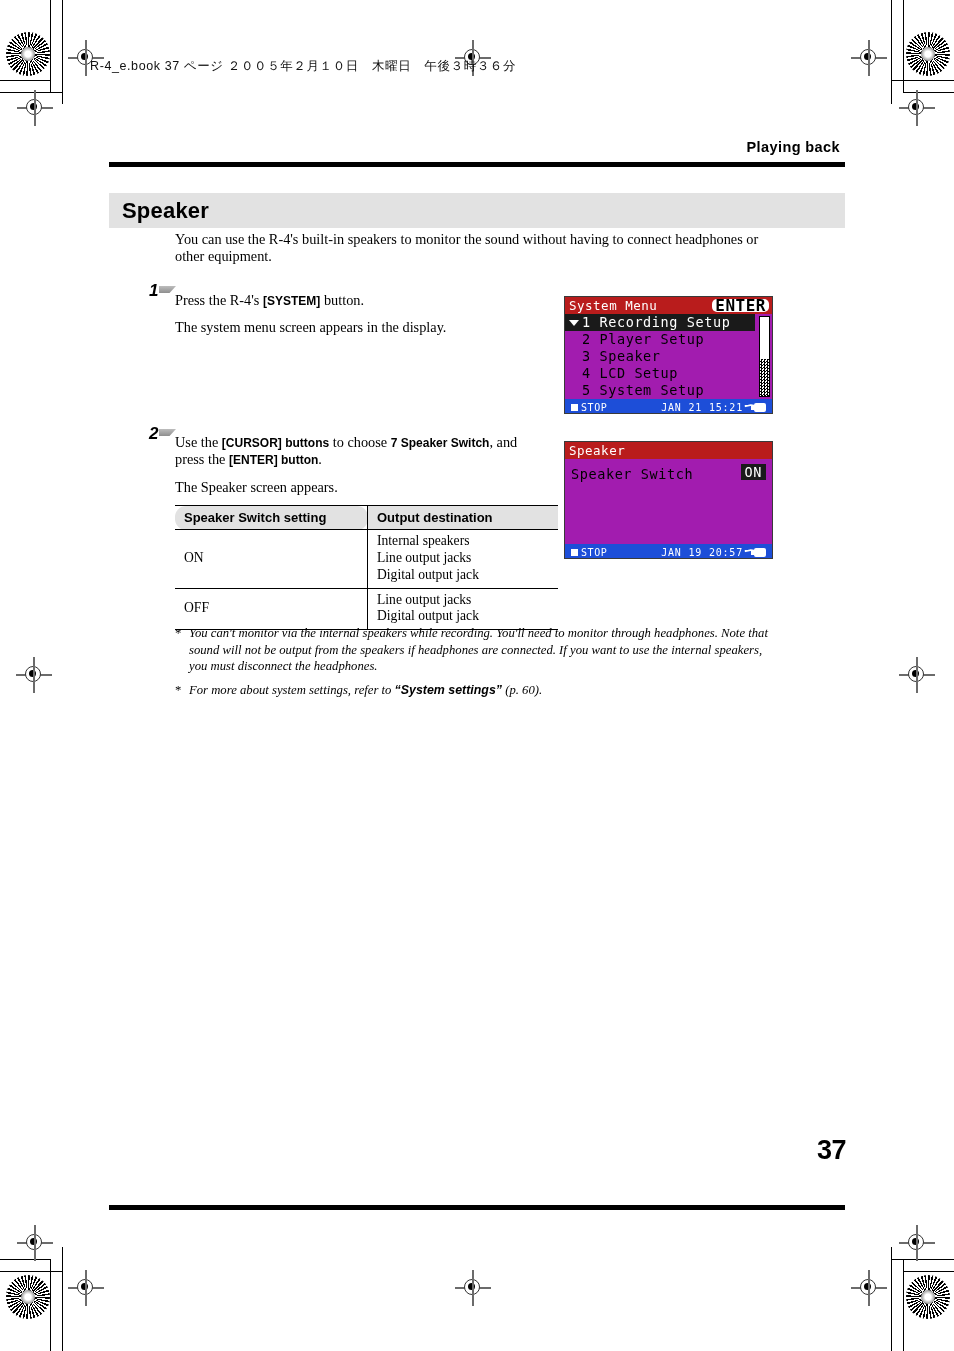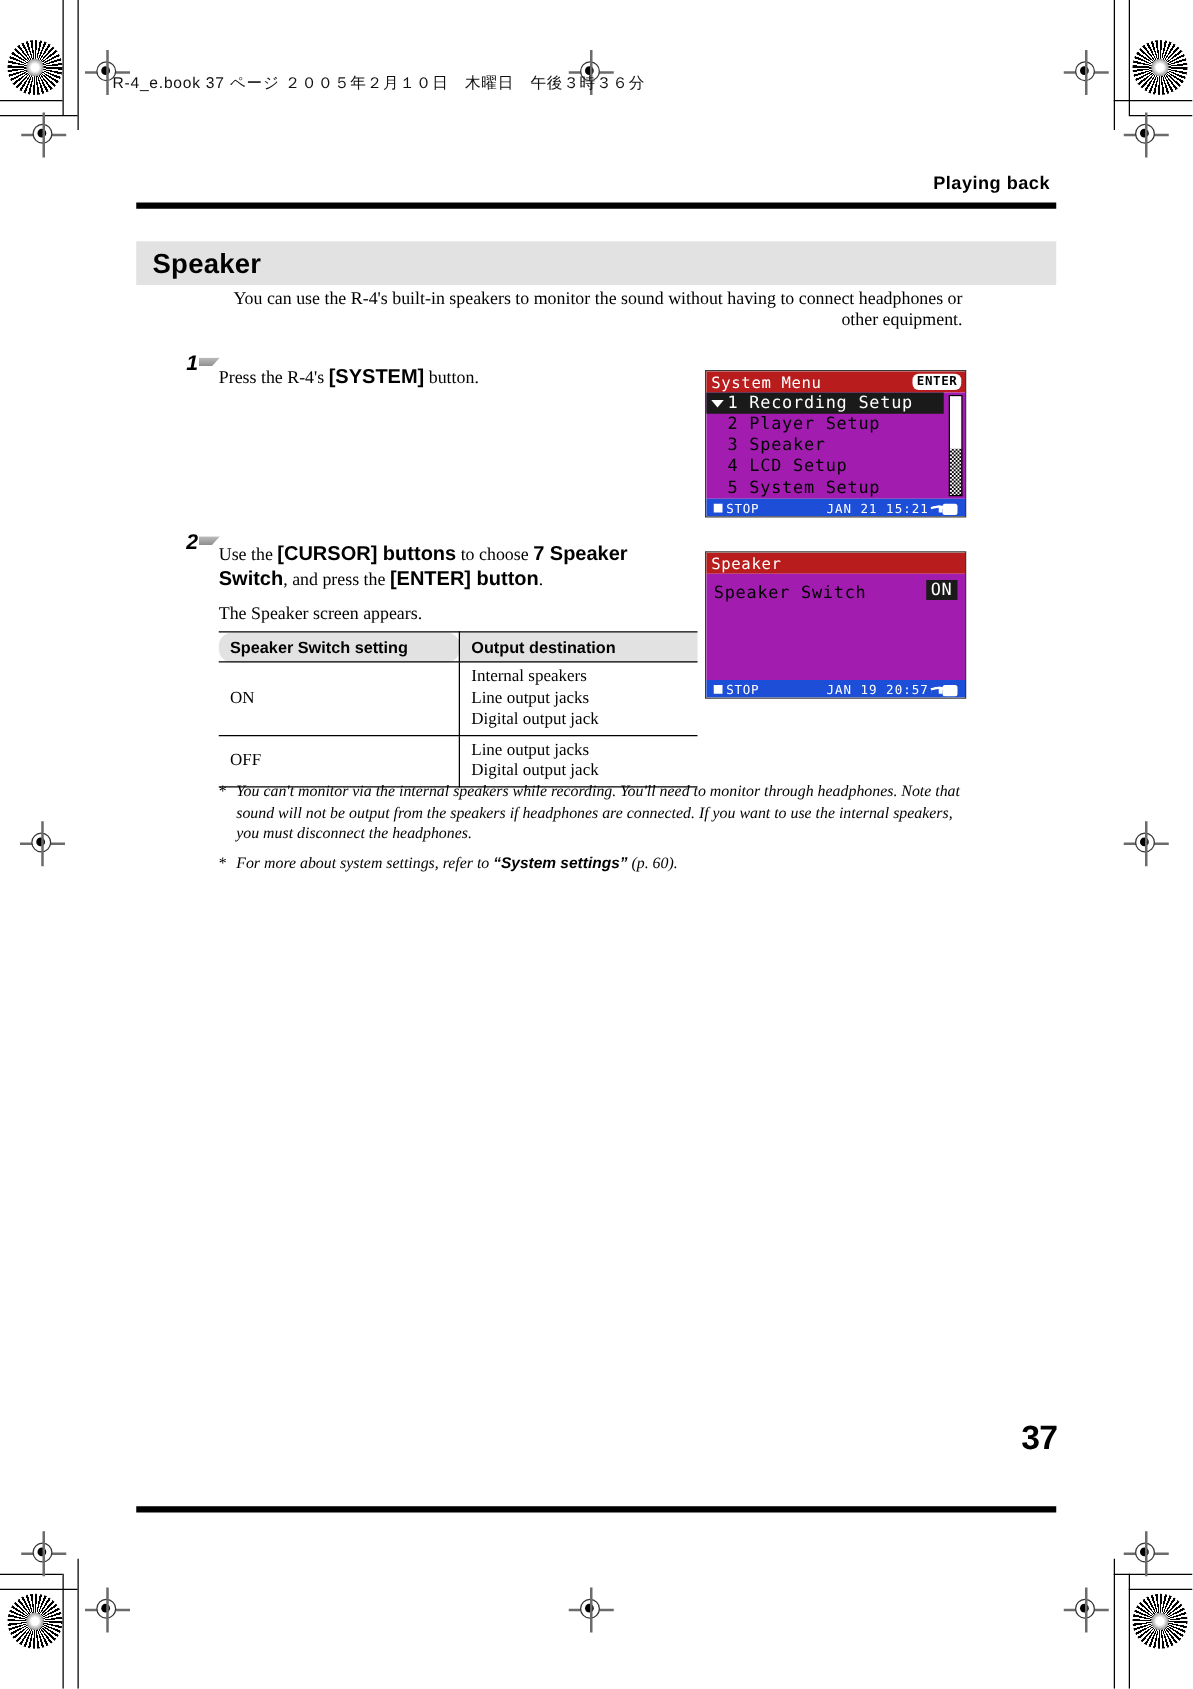--- a/index.html
+++ b/index.html
@@ -113,21 +113,20 @@
     color: #000;
   }
 
   .intro {
     position: absolute;
     left: 175px; top: 231px;
     width: 595px;
     font-size: 14.3px;
     line-height: 1.20;
     color: #000;
-    text-align: right;
   }
 
   
   .step-num {
     position: absolute;
     font-family: "Liberation Sans", sans-serif;
     font-style: italic;
     font-weight: bold;
     font-size: 17px;
     color: #000;
@@ -145,21 +144,21 @@
     left: 175px;
     width: 375px;
     font-size: 14.3px;
     line-height: 1.22;
   }
   .step-body p { margin: 0 0 10px 0; }
   .step-body p:last-child { margin-bottom: 0; }
   .b {
     font-family: "Liberation Sans", sans-serif;
     font-weight: bold;
-    font-size: 16px;
+    font-size: 12px;
   }
 
   
   .spec-table {
     position: absolute;
     left: 175px; top: 505px;
     border-collapse: collapse;
     font-size: 13.6px;
   }
   .spec-table th {
@@ -226,21 +225,21 @@
     padding-left: 4px;
     letter-spacing: 0.5px;
     position: relative;
     box-sizing: border-box;
   }
   .lcd-enter {
     position: absolute;
     right: 3px; top: 2px;
     background: #ffffff;
     color: #000;
-    font-size: 10px;
+    font-size: 16px;
     line-height: 13px;
     padding: 0 3px;
     border-radius: 5px;
     letter-spacing: 0.5px;
     font-weight: bold;
   }
   .lcd-area {
     position: relative;
     background: #a21caf;
   }
@@ -445,20 +444,21 @@
 <div class="intro">You can use the R-4's built-in speakers to monitor the sound without having to connect headphones or other equipment.</div>
 
 <div class="step-num" style="left:149px; top:281px;">
   <span>1</span>
   <span class="tail"></span>
 </div>
 <div class="step-body" style="top:292px;">
   <p>
     <span>Press the R-4's </span><span class="b">[SYSTEM]</span><span> button.</span>
   </p>
+  <p>The system menu screen appears in the display.</p>
 </div>
 
 <div class="lcd" style="left:564px; top:296px;">
   <div class="lcd-title">
     <span>System Menu</span>
     <span class="lcd-enter">ENTER</span>
   </div>
   <div class="lcd-area" style="height:85px;">
     <div class="lcd-caret" style="top:6px;"></div>
     <div class="lcd-row sel">

